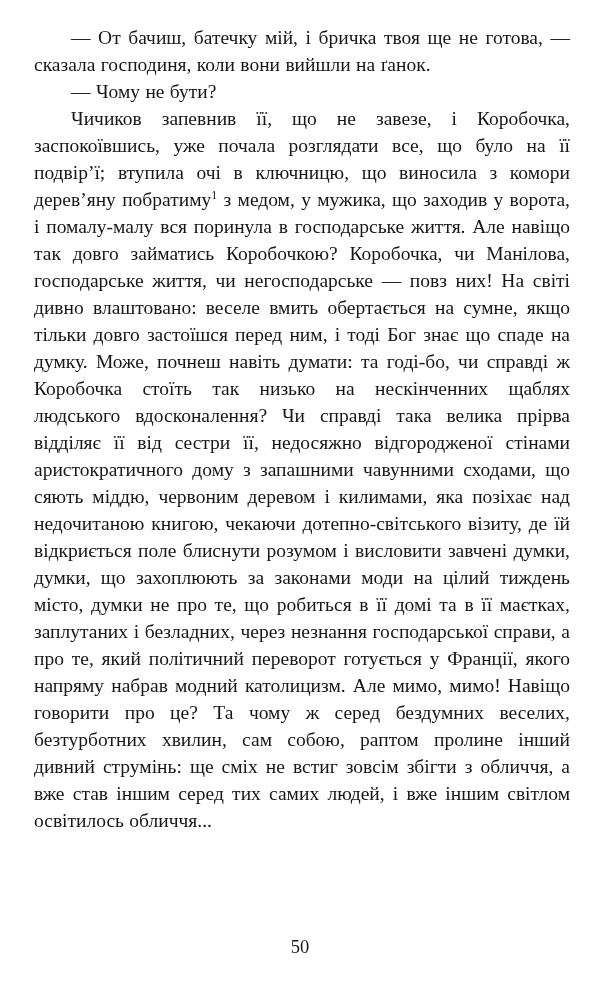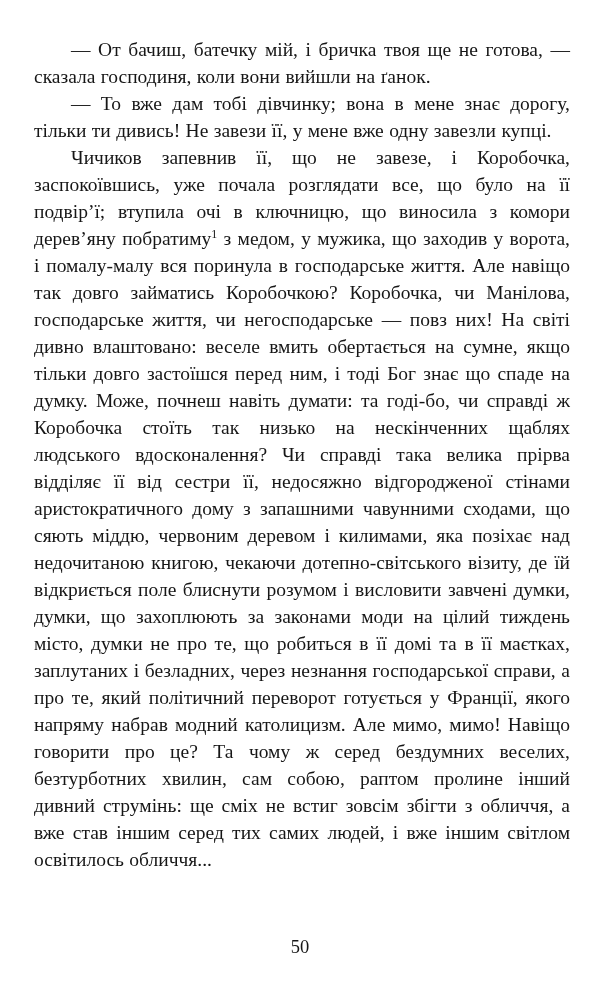--- a/index.html
+++ b/index.html
@@ -12,21 +12,21 @@
     height: 984px;
     font-family: "Liberation Serif", "DejaVu Serif", serif;
     color: #161616;
     overflow: hidden;
   }
   .page {
     box-sizing: border-box;
     position: relative;
     width: 600px;
     height: 984px;
-    padding: 36px 30px 0 34px;
+    padding: 24px 30px 0 34px;
     background: #ffffff;
   }
   .text-block p {
     margin: 0;
     text-indent: 37px;
     text-align: justify;
     font-size: 19.5px;
     line-height: 27px;
     word-spacing: 0.5px;
   }
@@ -45,20 +45,20 @@
     color: #161616;
   }
 </style>
 </head>
 <body>
 
 <div class="page">
 
   <div class="text-block">
     <p>— От бачиш, батечку мій, і бричка твоя ще не готова, — сказала господиня, коли вони вийшли на ґанок.</p>
-    <p>— То вже дам тобі дівчинку; вона в мене знає дорогу, тільки ти дивись! Не завези її, у мене вже одну завезли купці.</p>
+    <p>— Чому не бути?</p>
     <p><span>Чичиков запевнив її, що не завезе, і Коробочка, заспокоївшись, уже почала розглядати все, що було на її подвір’ї; втупила очі в ключницю, що виносила з комори дерев’яну побратиму</span><sup class="note-ref">1</sup><span> з медом, у мужика, що заходив у ворота, і помалу-малу вся поринула в господарське життя. Але навіщо так довго займатись Коробочкою? Коробочка, чи Манілова, господарське життя, чи негосподарське — повз них! На світі дивно влаштовано: веселе вмить обертається на сумне, якщо тільки довго застоїшся перед ним, і тоді Бог знає що спаде на думку. Може, почнеш навіть думати: та годі-бо, чи справді ж Коробочка стоїть так низько на нескінченних щаблях людського вдосконалення? Чи справді така велика прірва відділяє її від сестри її, недосяжно відгородженої стінами аристократичного дому з запашними чавунними сходами, що сяють міддю, червоним деревом і килимами, яка позіхає над недочитаною книгою, чекаючи дотепно-світського візиту, де їй відкриється поле блиснути розумом і висловити завчені думки, думки, що захоплюють за законами моди на цілий тиждень місто, думки не про те, що робиться в її домі та в її маєтках, заплутаних і безладних, через незнання господарської справи, а про те, який політичний переворот готується у Франції, якого напряму набрав модний католицизм. Але мимо, мимо! Навіщо говорити про це? Та чому ж серед бездумних веселих, безтурботних хвилин, сам собою, раптом пролине інший дивний струмінь: ще сміх не встиг зовсім збігти з обличчя, а вже став іншим серед тих самих людей, і вже іншим світлом освітилось обличчя...</span></p>
 
   </div>
 
   <div class="page-number">50</div>
 
 </div>
 
 </body></html>

